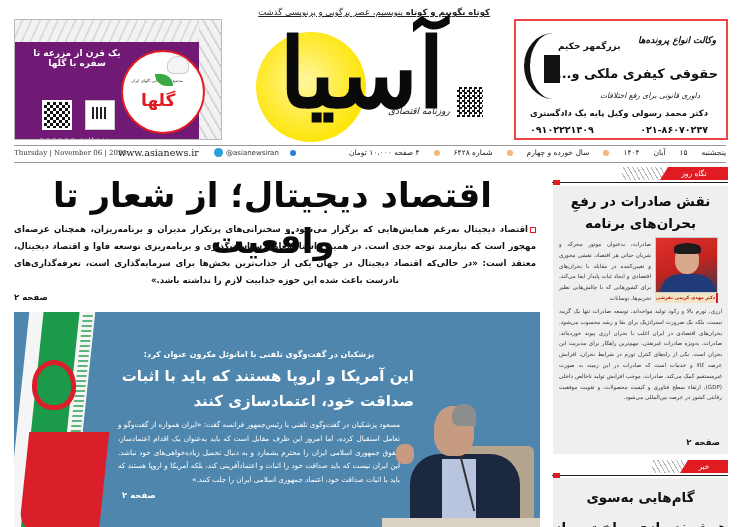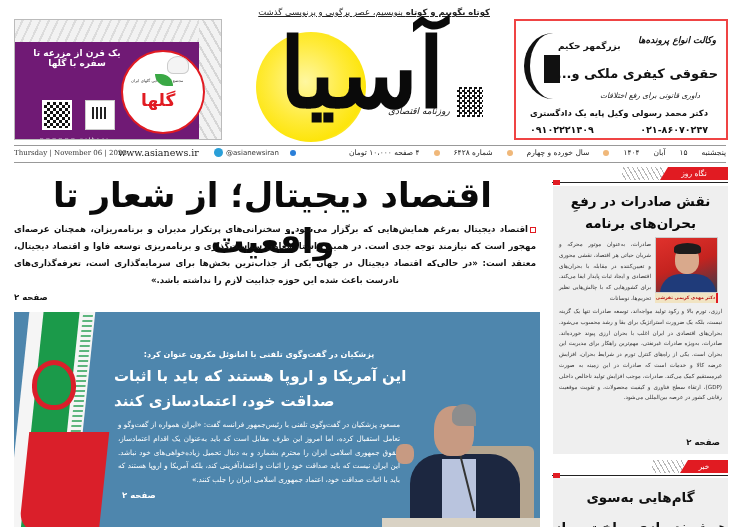--- a/index.html
+++ b/index.html
@@ -77,21 +77,21 @@
   .photo-story { position: absolute; left: 14px; top: 312px; width: 526px; height: 215px; background: #4e86ad; overflow: hidden; }
   .flag { position: absolute; left: 0; top: 0; width: 96px; height: 215px; }
   .flag .green { position: absolute; left: 18px; top: -10px; width: 36px; height: 240px; background: #1b9a4a; transform: skewX(-6deg); }
   .flag .white { position: absolute; left: 4px; top: 0; width: 66px; height: 215px; background: #f5f5f5; transform: skewX(-6deg); }
   .flag .red { position: absolute; left: 10px; top: 120px; width: 80px; height: 100px; background: #da1f2a; transform: skewX(-6deg); border-radius: 0 0 0 20px; }
   .flag .emblem { position: absolute; left: 18px; top: 48px; width: 44px; height: 50px; border: 5px solid #da1f2a; border-radius: 50% 50% 45% 45%; }
   .flag .stripe-edge { position: absolute; left: 58px; top: 0; width: 10px; height: 215px;
     background: repeating-linear-gradient(0deg, #1b9a4a 0 2px, #f5f5f5 2px 5px); transform: skewX(-6deg); opacity: 0.7; }
 
   .ps-kicker { position: absolute; left: 100px; top: 38px; width: 290px; text-align: center; font-size: 8px; font-weight: bold; color: #fff; direction: rtl; }
-  .ps-headline { position: absolute; left: 100px; top: 52px; width: 300px; text-align: left; font-size: 15px; line-height: 25px; font-weight: bold; color: #fff; direction: rtl; }
+  .ps-headline { position: absolute; left: 100px; top: 52px; width: 300px; text-align: right; font-size: 15px; line-height: 25px; font-weight: bold; color: #fff; direction: rtl; }
   .ps-body { position: absolute; left: 104px; top: 106px; width: 282px; font-size: 7.2px; line-height: 13.8px; color: #fff; direction: rtl; text-align: justify; }
   .ps-page { position: absolute; left: 108px; top: 178px; font-size: 8.5px; font-weight: bold; color: #fff; direction: rtl; }
 
   .person { position: absolute; left: 368px; top: 92px; width: 158px; height: 123px; }
   .person .chair { position: absolute; left: 76px; top: 42px; width: 76px; height: 78px; background: #b5a58f; border-radius: 6px; }
   .person .body { position: absolute; left: 28px; top: 50px; width: 110px; height: 80px; background: #1c2740; border-radius: 30px 30px 0 0; }
   .person .shirt { position: absolute; left: 60px; top: 55px; width: 34px; height: 70px; background: #b9c4de; }
   .person .head { position: absolute; left: 52px; top: 2px; width: 40px; height: 50px; background: #c79a82; border-radius: 45% 45% 40% 40%; }
   .person .hair { position: absolute; left: 70px; top: 0px; width: 24px; height: 22px; background: #8d8d8d; border-radius: 50% 50% 0 30%; }
   .person .hand { position: absolute; left: 14px; top: 40px; width: 18px; height: 20px; background: #c79a82; border-radius: 40%; }

